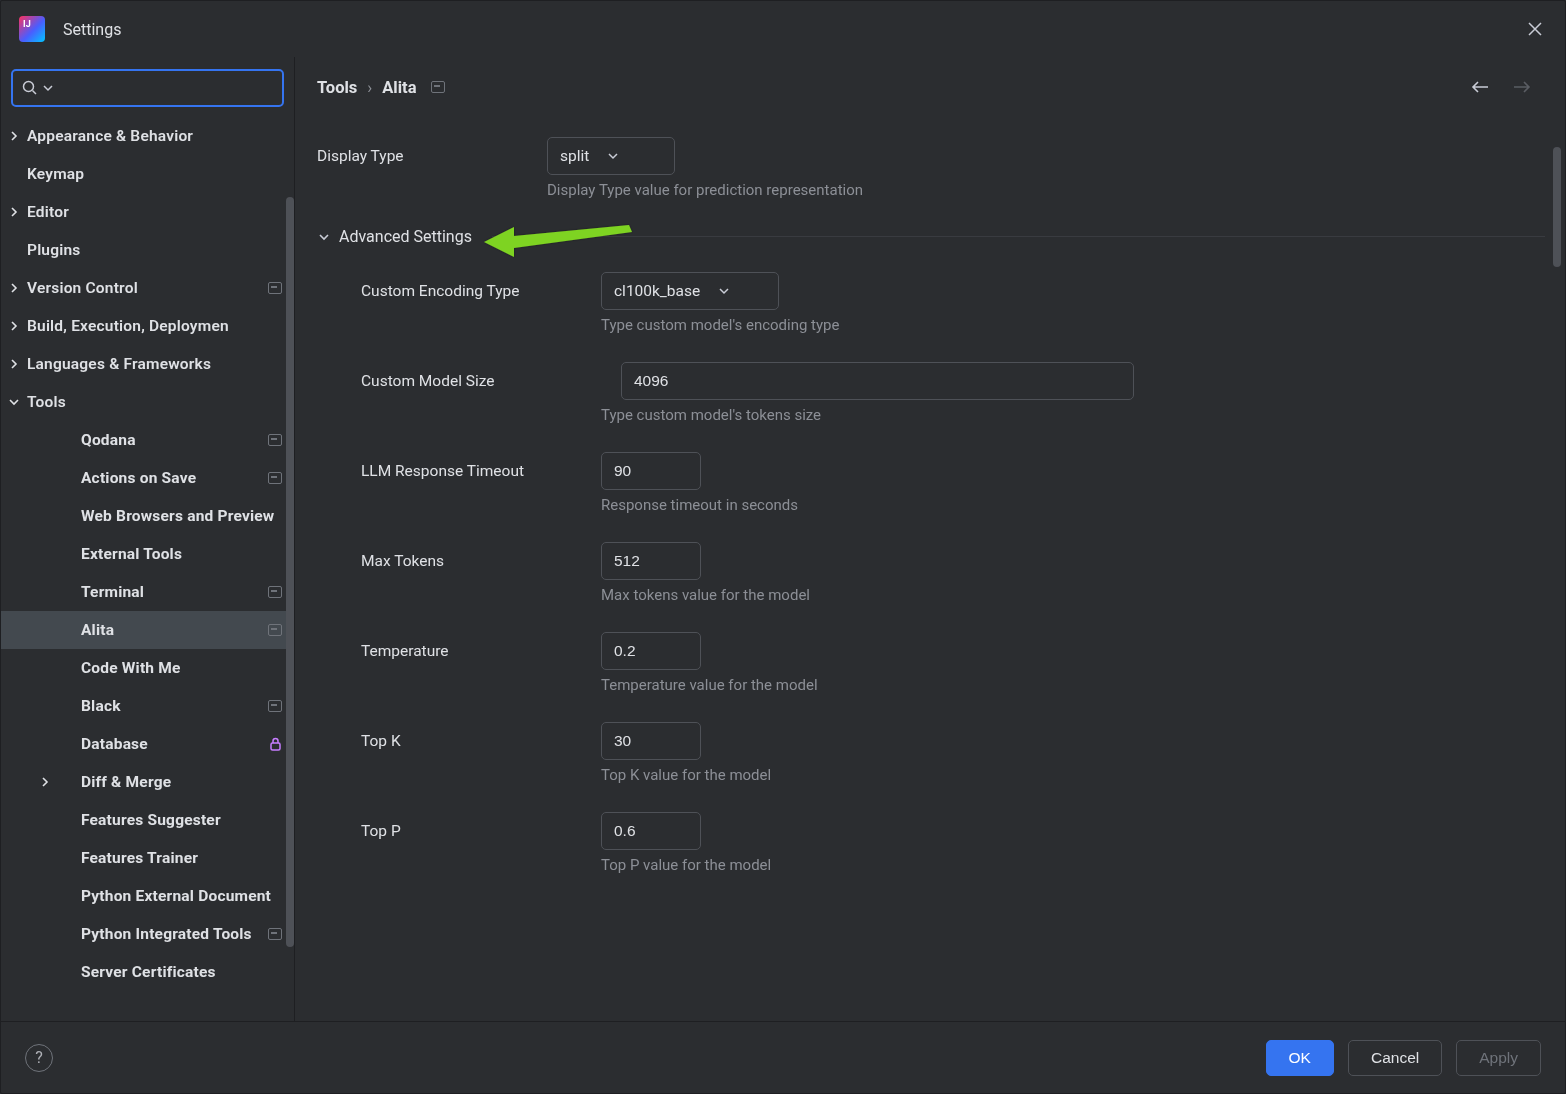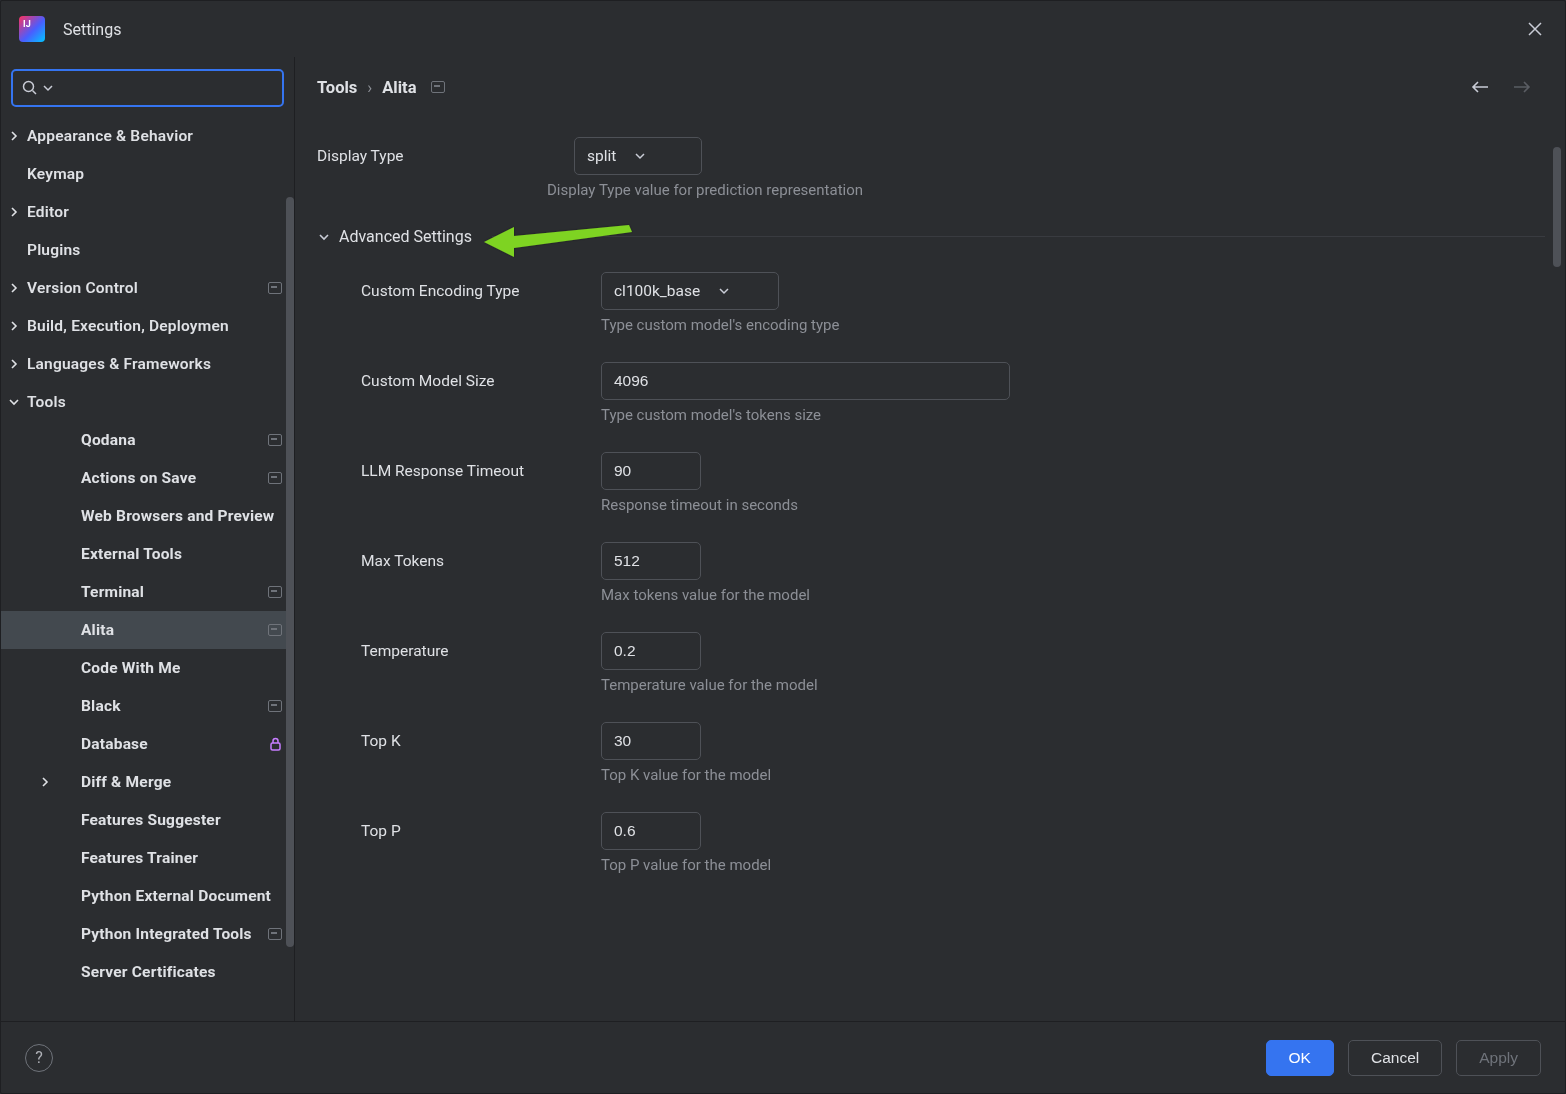--- a/index.html
+++ b/index.html
@@ -200,21 +200,21 @@
   height:38px;
   border:1px solid #4e5157;
   border-radius:5px;
   background:#2b2d30;
   color:#dfe1e5;
   padding:0 12px;
   font-size:15.5px;
   outline:none;
 }
 .input.w-sm { width:100px; }
-.input.w-lg { width:409px; }
+.input.w-lg { width:513px;margin-left:20px; }
 .section-header {
   display:flex;
   align-items:center;
   gap:8px;
   margin:18px 0 26px 0;
   cursor:pointer;
   position:relative;
 }
 .section-header .sh-line {
   flex:1;
@@ -482,21 +482,21 @@
               </svg>
           </div>
         </div>
       </div>
 
       <div class="content-body">
         <div class="content-scrollbar"></div>
 
         <div class="form-row">
           <div class="form-label">Display Type</div>
-          <div class="select" style="min-width:128px;margin-left:27px;">
+          <div class="select" style="min-width:128px;">
             <span class="sel-val">split</span>
             <svg width="12" height="12" viewBox="0 0 12 12" fill="none" stroke-width="1.5">
                 <path d="M2 4 L6 8 L10 4"></path>
               </svg>
           </div>
         </div>
         <div class="form-help">Display Type value for prediction representation</div>
 
         <div class="section-header">
           <svg width="14" height="14" viewBox="0 0 14 14" fill="none" stroke="#c9ccd6" stroke-width="1.6">

